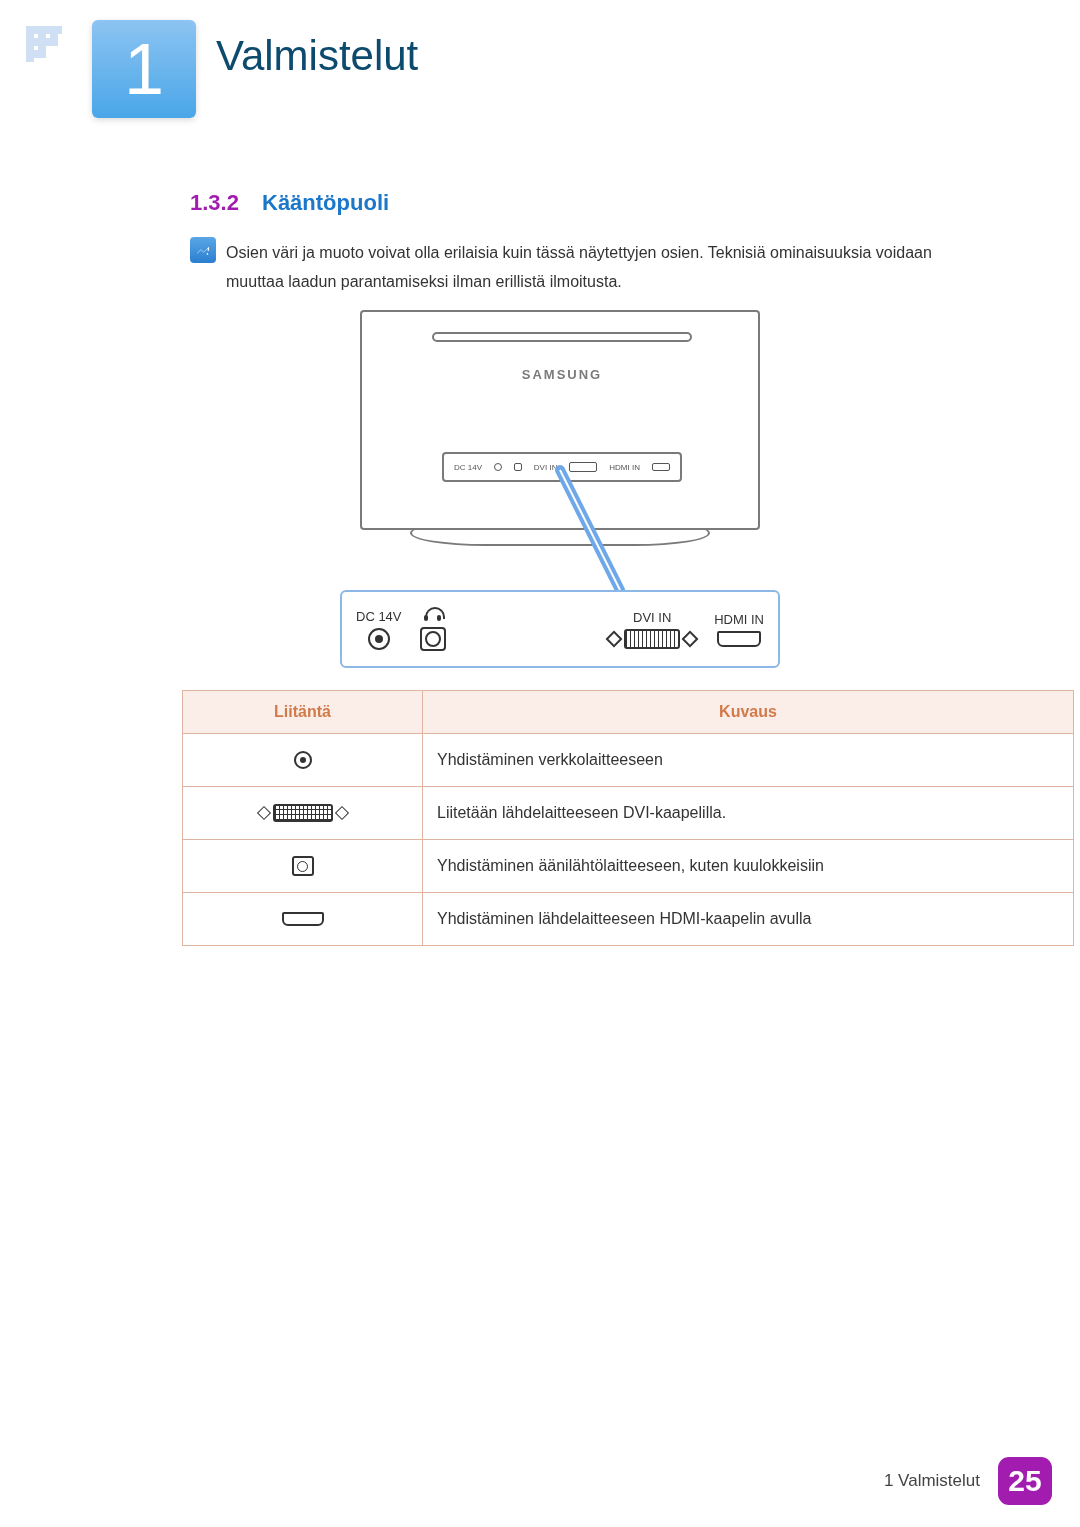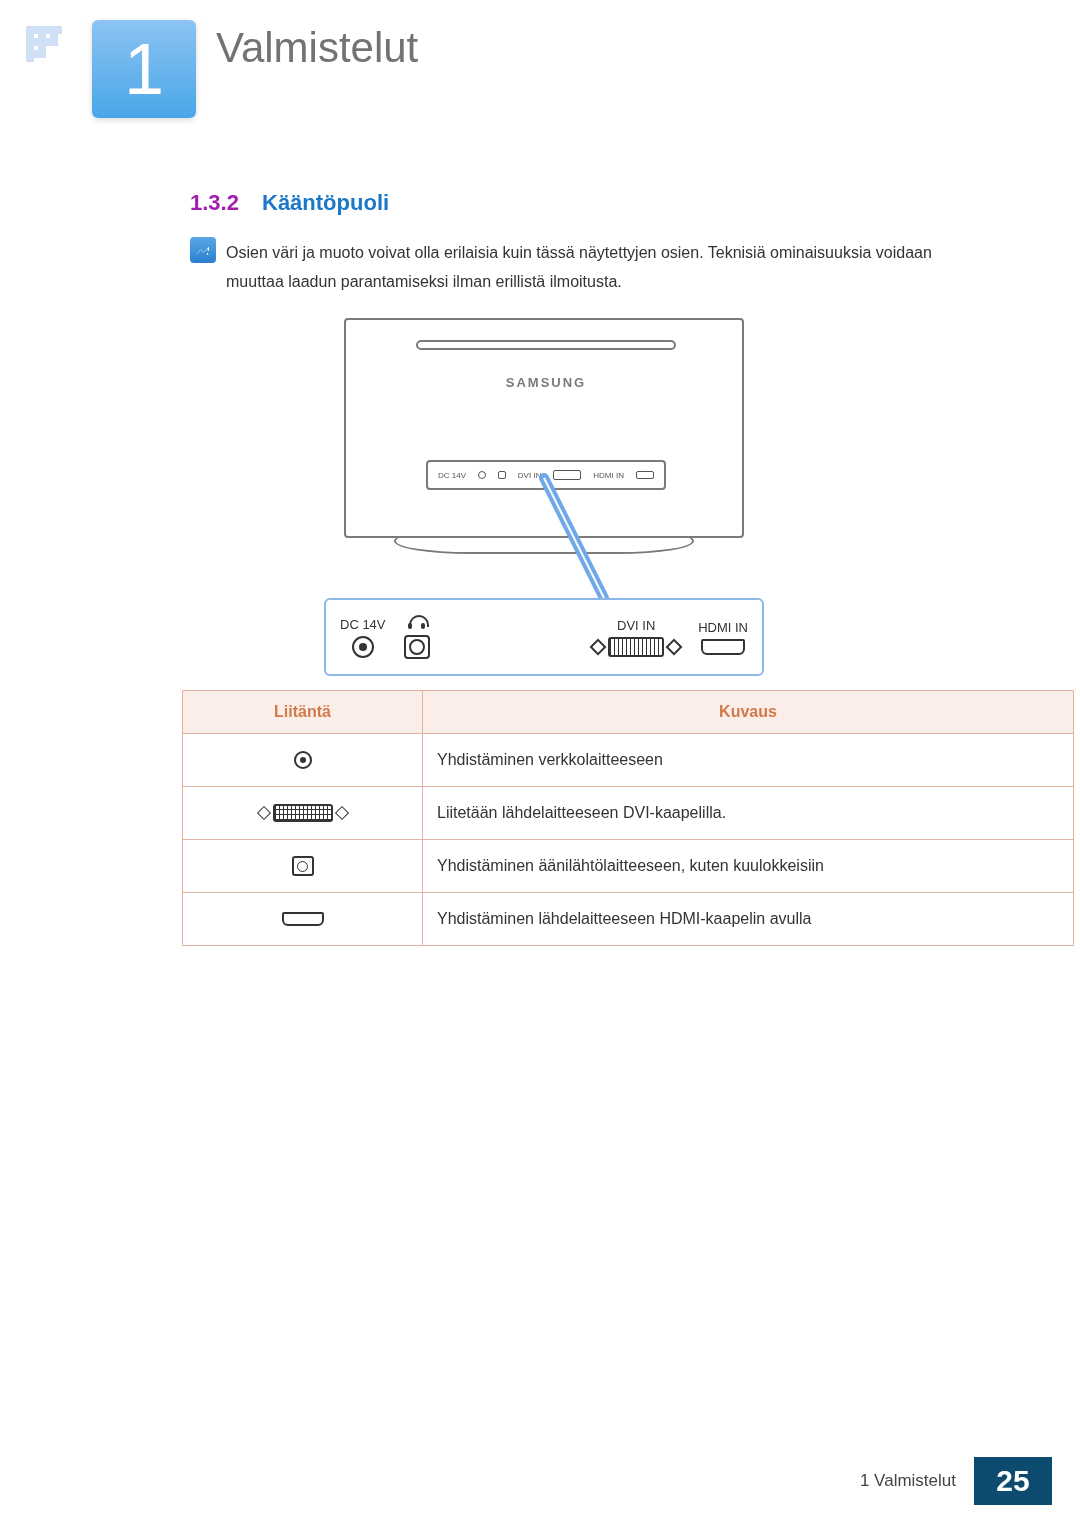--- a/index.html
+++ b/index.html
@@ -9,43 +9,43 @@
   .corner-stripe div { position:absolute; background:#cfe0f5; }
   .chapter-tab {
     position: absolute; left: 92px; top: 20px; width: 104px; height: 98px;
     background: linear-gradient(#8cc4f2,#4aa6e8);
     border-radius: 6px;
     display:flex; align-items:center; justify-content:center;
     color:#fff; font-size:72px; font-weight:300;
     box-shadow: 0 2px 6px rgba(0,0,0,0.15);
   }
   .chapter-title {
-    position: absolute; left: 216px; top: 24px;
-    color: #737373; font-size: 42px; font-weight: 400;
+    position: absolute; left: 216px; top: 32px;
+    color: #0c4a6e; font-size: 42px; font-weight: 400;
   }
   .section-num {
     position:absolute; left:190px; top:190px;
     color:#a21caf; font-size:22px; font-weight:600;
   }
   .section-title {
     position:absolute; left:262px; top:190px;
     color:#1b78c9; font-size:22px; font-weight:600;
   }
   .note-icon {
     position:absolute; left:190px; top:237px; width:26px; height:26px;
     background:linear-gradient(#59a7e6,#2a7fcf); border-radius:4px;
     display:flex; align-items:center; justify-content:center;
   }
   .note-icon svg { width:16px; height:16px; fill:#fff; }
   .note-text {
     position:absolute; left:226px; top:238px; width:750px;
     font-size:16px; line-height:29px; color:#333;
   }
   .diagram-area {
-    position:absolute; left:344px; top:310px; width:400px; height:360px;margin-top:8px;
+    position:absolute; left:360px; top:310px; width:400px; height:360px;
   }
   .monitor-body {
     position:absolute; left:0; top:0; width:400px; height:220px;
     border:2px solid #7a7a7a; border-radius:4px; background:#fff;
   }
   .monitor-vent {
     position:absolute; left:70px; top:20px; width:260px; height:10px;
     border:2px solid #7a7a7a; border-radius:10px;
   }
   .monitor-brand {
@@ -112,22 +112,22 @@
   .ic-dvi { width:60px; height:18px; border:2px solid #333; border-radius:3px; background:repeating-linear-gradient(90deg,#333 0 1px,transparent 1px 4px),repeating-linear-gradient(0deg,#333 0 1px,transparent 1px 5px); }
   .ic-hdmi { width:42px; height:14px; border:2px solid #333; border-radius:2px 2px 6px 6px; display:inline-block; }
 
   .footer {
     position:absolute; right:28px; bottom:22px; display:flex; align-items:stretch;
   }
   .footer-text {
     font-size:17px; color:#444; padding:14px 18px;
   }
   .footer-page {
-    background:#0c4a6e; color:#fff; font-size:30px; font-weight:600;
-    width:78px; display:flex; align-items:center; justify-content:center;
+    background:#a21caf; color:#fff; font-size:30px; font-weight:600;
+    width:54px; display:flex; align-items:center; justify-content:center;border-radius:11px;
   }
 </style>
 </head>
 <body>
 
 <div class="page">
 
   <div class="corner-stripe">
     <div style="left:0;top:0;width:8px;height:36px"></div>
     <div style="left:12px;top:0;width:8px;height:28px"></div>

